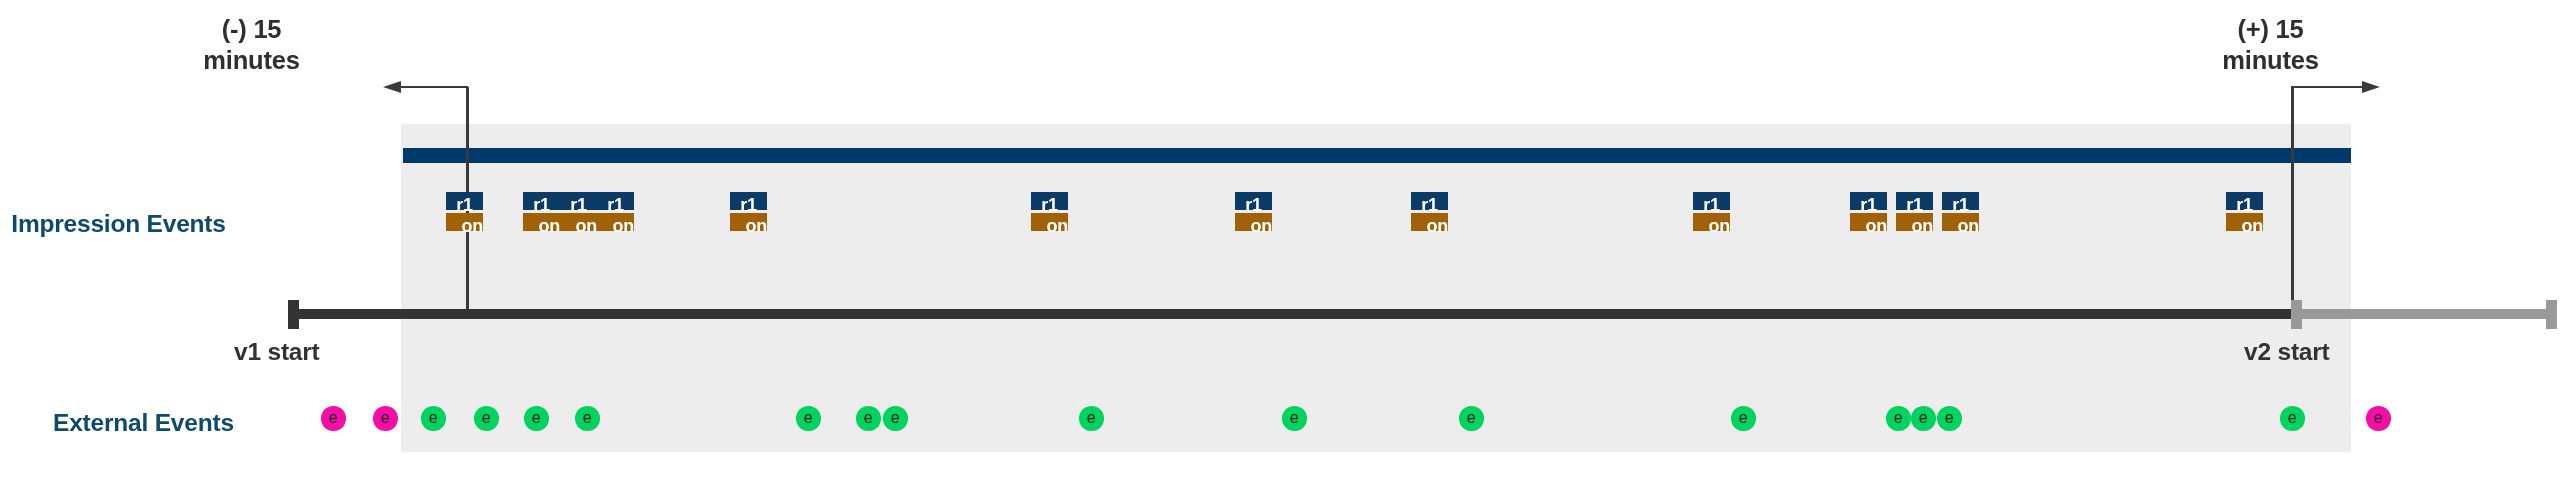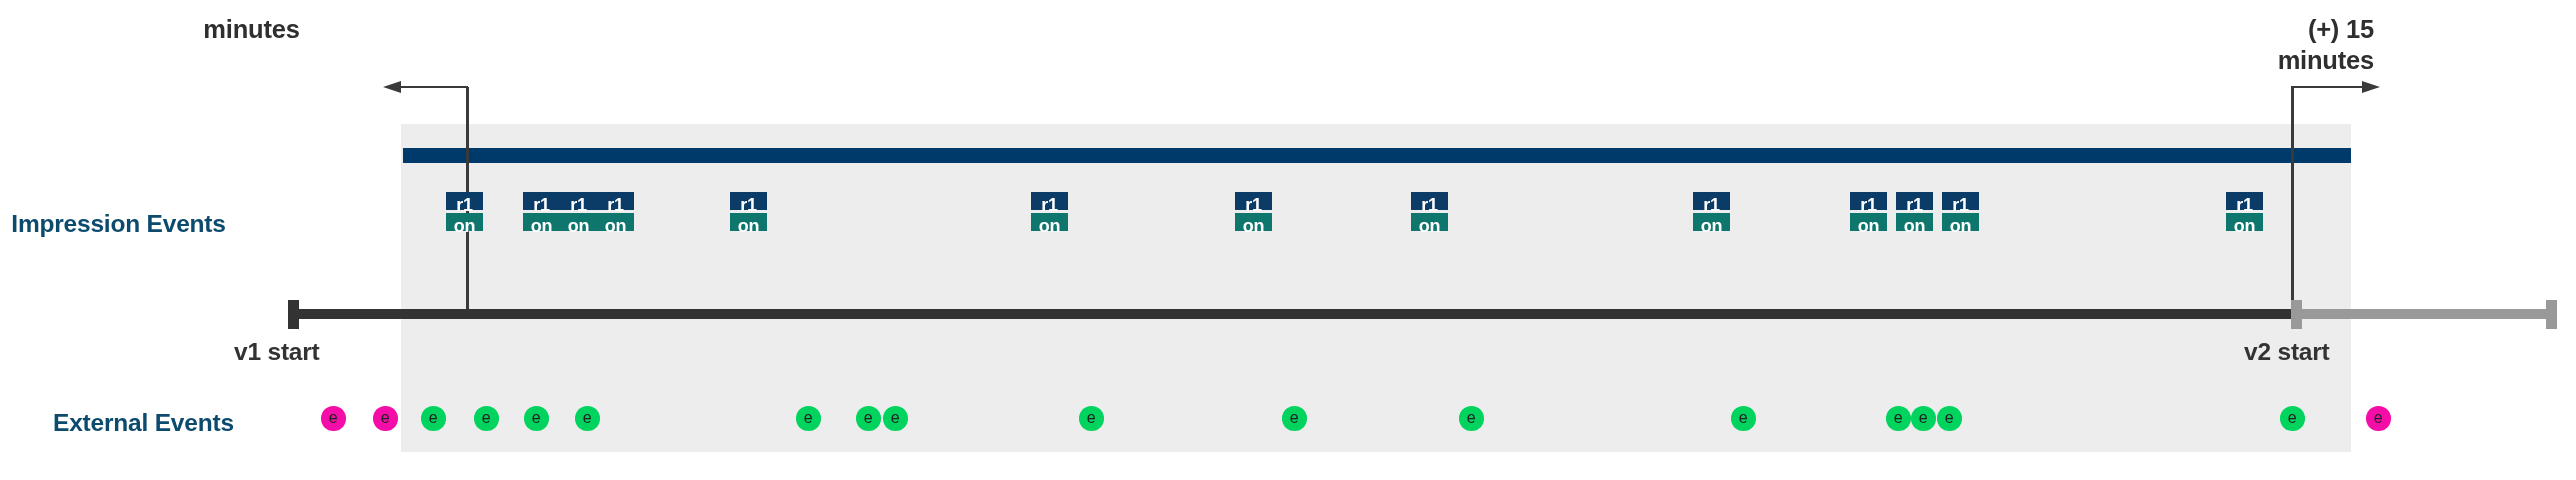--- a/index.html
+++ b/index.html
@@ -85,21 +85,21 @@
     position: absolute;
     width: 207px;
     text-align: center;
     color: #2f2f2f;
     font-size: 25.5px;
     font-weight: bold;
     line-height: 31px;
     letter-spacing: -0.2px;
   }
   .annot-caption.left-cap  { left: 148px;  top: 14px; }
-  .annot-caption.right-cap { left: 2167px; top: 14px; text-align: right; }
+  .annot-caption.right-cap { left: 2167px; top: 14px; }
 
   
   .row-label {
     position: absolute;
     color: #0c4a6e;
     font-size: 24.5px;
     font-weight: bold;
     letter-spacing: -0.2px;
     white-space: nowrap;
   }
@@ -149,21 +149,21 @@
     width: 37px;
     height: 18px;
     line-height: 26.4px;
     text-align: center;
     color: #ffffff;
     font-size: 18px;
     font-weight: bold;
     letter-spacing: -0.2px;
   }
   .badge.top    { background: #0b3c68; }
-  .badge.bottom { background: #0f766e; margin-top: 2.8px; }
+  .badge.bottom { background: #a16207; margin-top: 2.8px; text-align: right; }
 
   
   .event-dot {
     position: absolute;
     top: 406px;
     width: 24.5px;
     height: 24.5px;
     border-radius: 50%;
     text-align: center;
     line-height: 24.5px;
@@ -177,20 +177,21 @@
 </head>
 <body>
 
 <div id="stage">
 
   <div class="window-panel"></div>
 
   <div class="version-bar"></div>
 
   <div class="annot-caption left-cap">
+    <div>(-) 15</div>
     <div>minutes</div>
   </div>
   <div class="annot-arrow left-arrow">
     <div class="head"></div>
     <div class="shaft"></div>
   </div>
   <div class="guide-line left"></div>
 
   <div class="annot-caption right-cap">
     <div>(+) 15</div>

